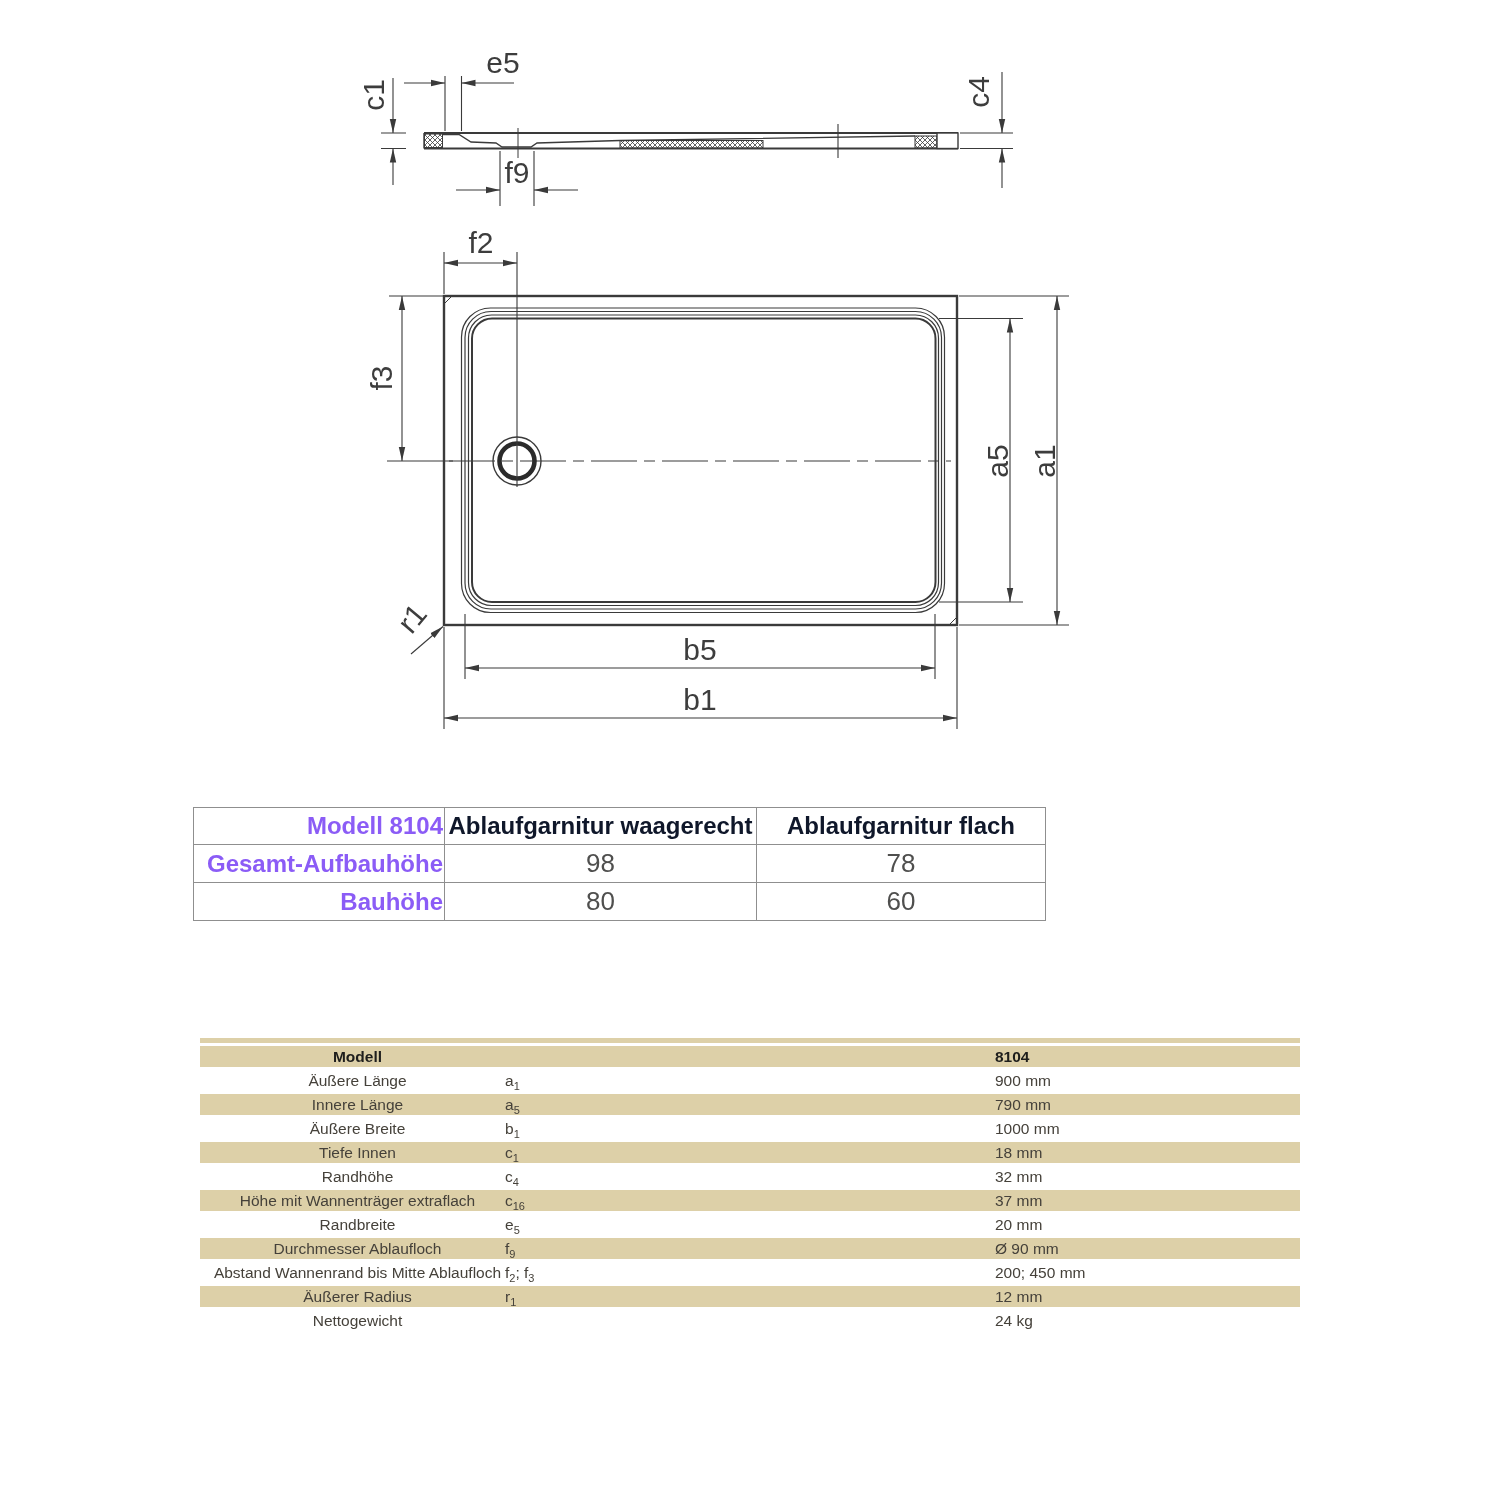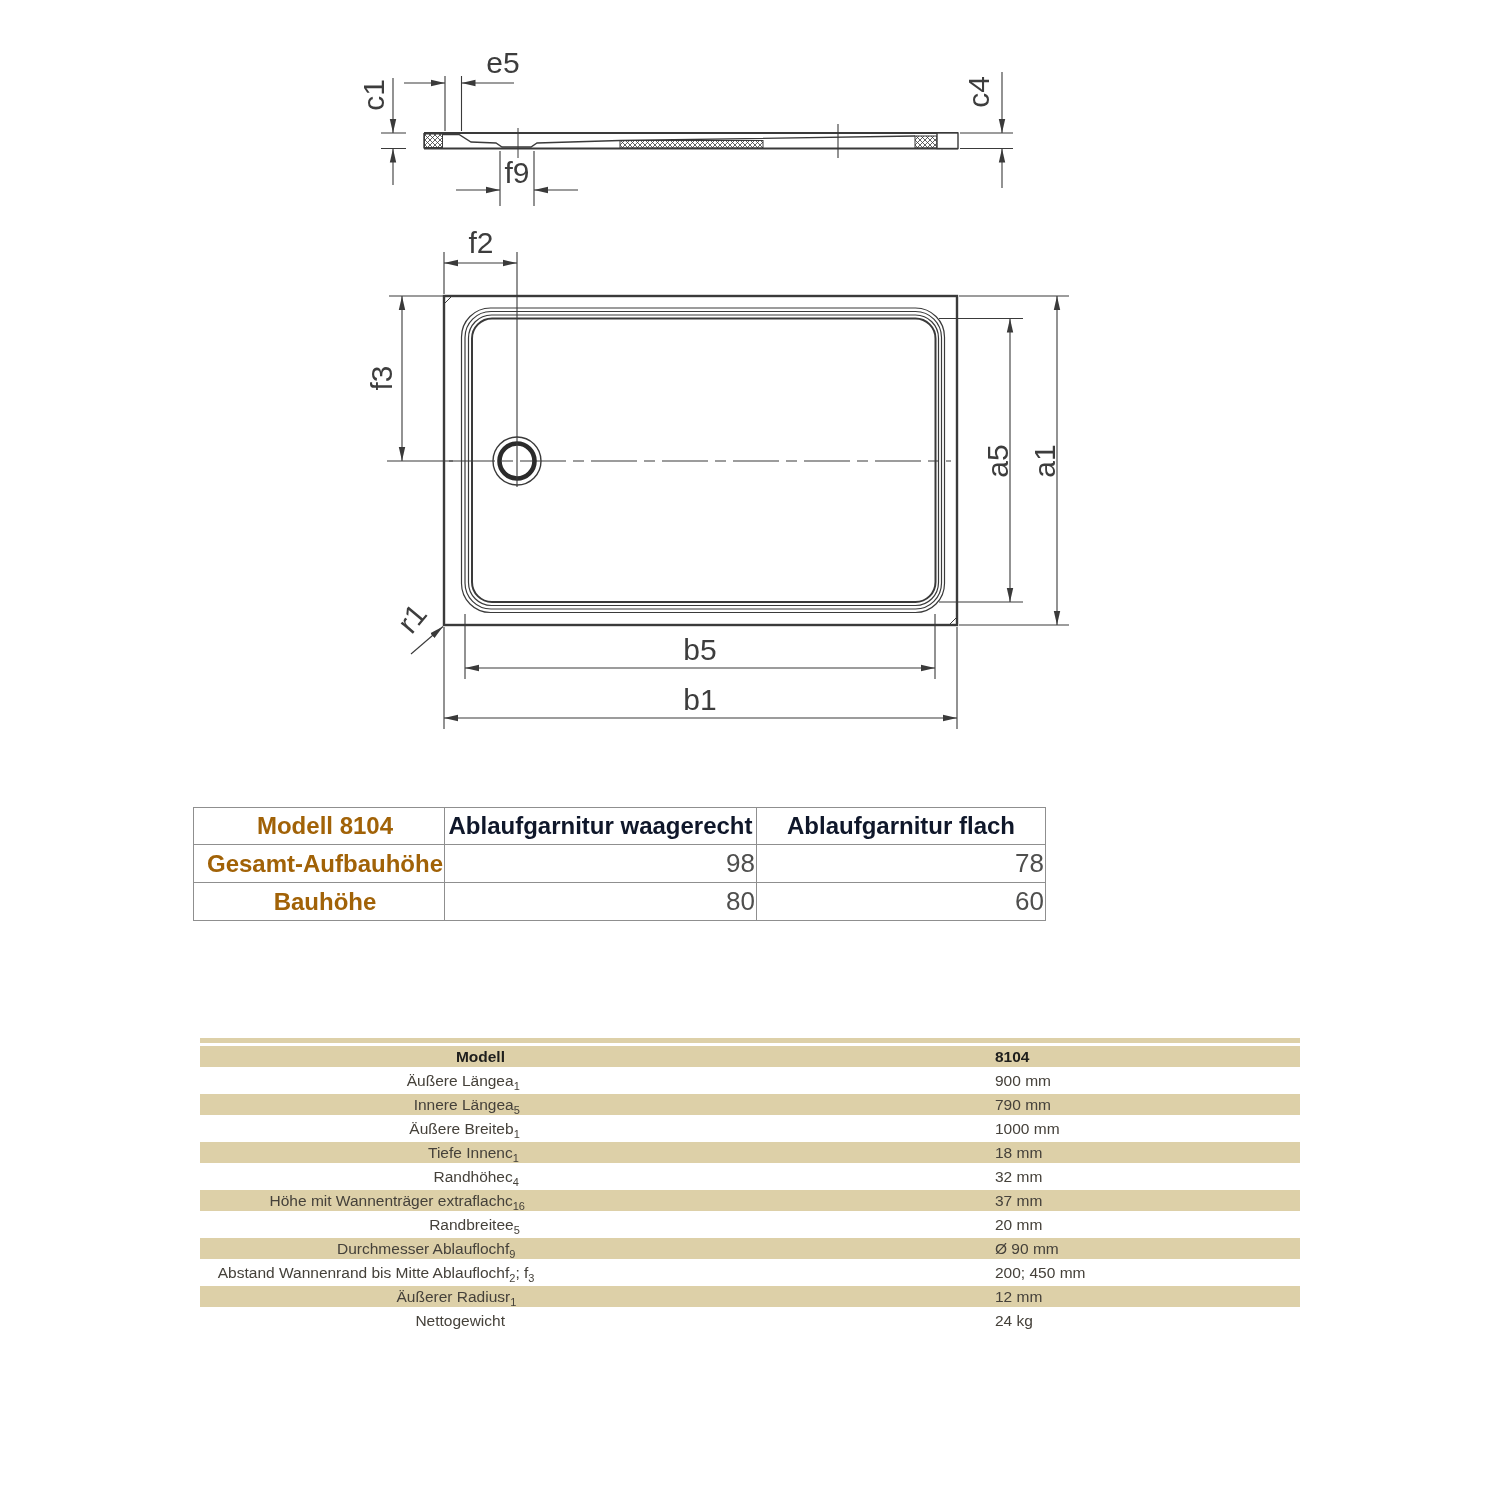--- a/index.html
+++ b/index.html
@@ -12,34 +12,34 @@
   .dline{stroke:#3a3a3a;fill:none;}
   .dim-label{font-size:30px;fill:#3d3d3d;font-family:"Liberation Sans",sans-serif;}
   
   #mid-table{
     position:absolute;left:193px;top:807px;width:852px;
     border-collapse:collapse;table-layout:fixed;
   }
   #mid-table td{border:1.6px solid #8f8f8f;background:#fff;overflow:hidden;white-space:nowrap;}
   #mid-table tr{height:38px;}
   #mid-table tr:first-child{height:37px;}
-  .mlabel{text-align:center;padding-left:13px;font-weight:bold;color:#a16207;font-size:24px;}
+  .mlabel{text-align:right;padding-left:13px;font-weight:bold;color:#8b5cf6;font-size:24px;}
   .mhead{text-align:center;font-weight:bold;color:#0f172a;font-size:24px;}
-  .mval{text-align:right;font-size:26px;color:#4f4f4e;}
+  .mval{text-align:center;font-size:26px;color:#4f4f4e;}
   
   #spec{position:absolute;left:200px;top:1038px;width:1100px;}
   .topline{height:5px;background:#ddd0a8;}
   #spec-table{
     width:100%;border-collapse:separate;border-spacing:0 3px;
     font-size:15.5px;color:#45413a;table-layout:fixed;
   }
   #spec-table td{height:21px;padding:0;vertical-align:middle;white-space:nowrap;overflow:hidden;}
   #spec-table tr.spec-head td{background:#ddd0a8;font-weight:bold;color:#1e1e1c;}
   #spec-table tbody tr:nth-child(even) td{background:#ddd0a8;}
-  .sl{padding-left:10px !important;text-align:right;}
+  .sl{padding-left:10px !important;text-align:center;}
   .ss{text-align:left;}
   .sv{padding-right:10px !important;margin-top:40px;}
   #spec-table sub{font-size:11px;line-height:0;}
 </style>
 </head>
 <body>
 
 <svg id="drawing" width="1500" height="780" viewBox="0 0 1500 780" xmlns="http://www.w3.org/2000/svg">
   <defs>
     <marker id="arr" viewBox="0 -4 15 8" refX="14" refY="0" markerWidth="15" markerHeight="8" orient="auto-start-reverse" markerUnits="userSpaceOnUse">

